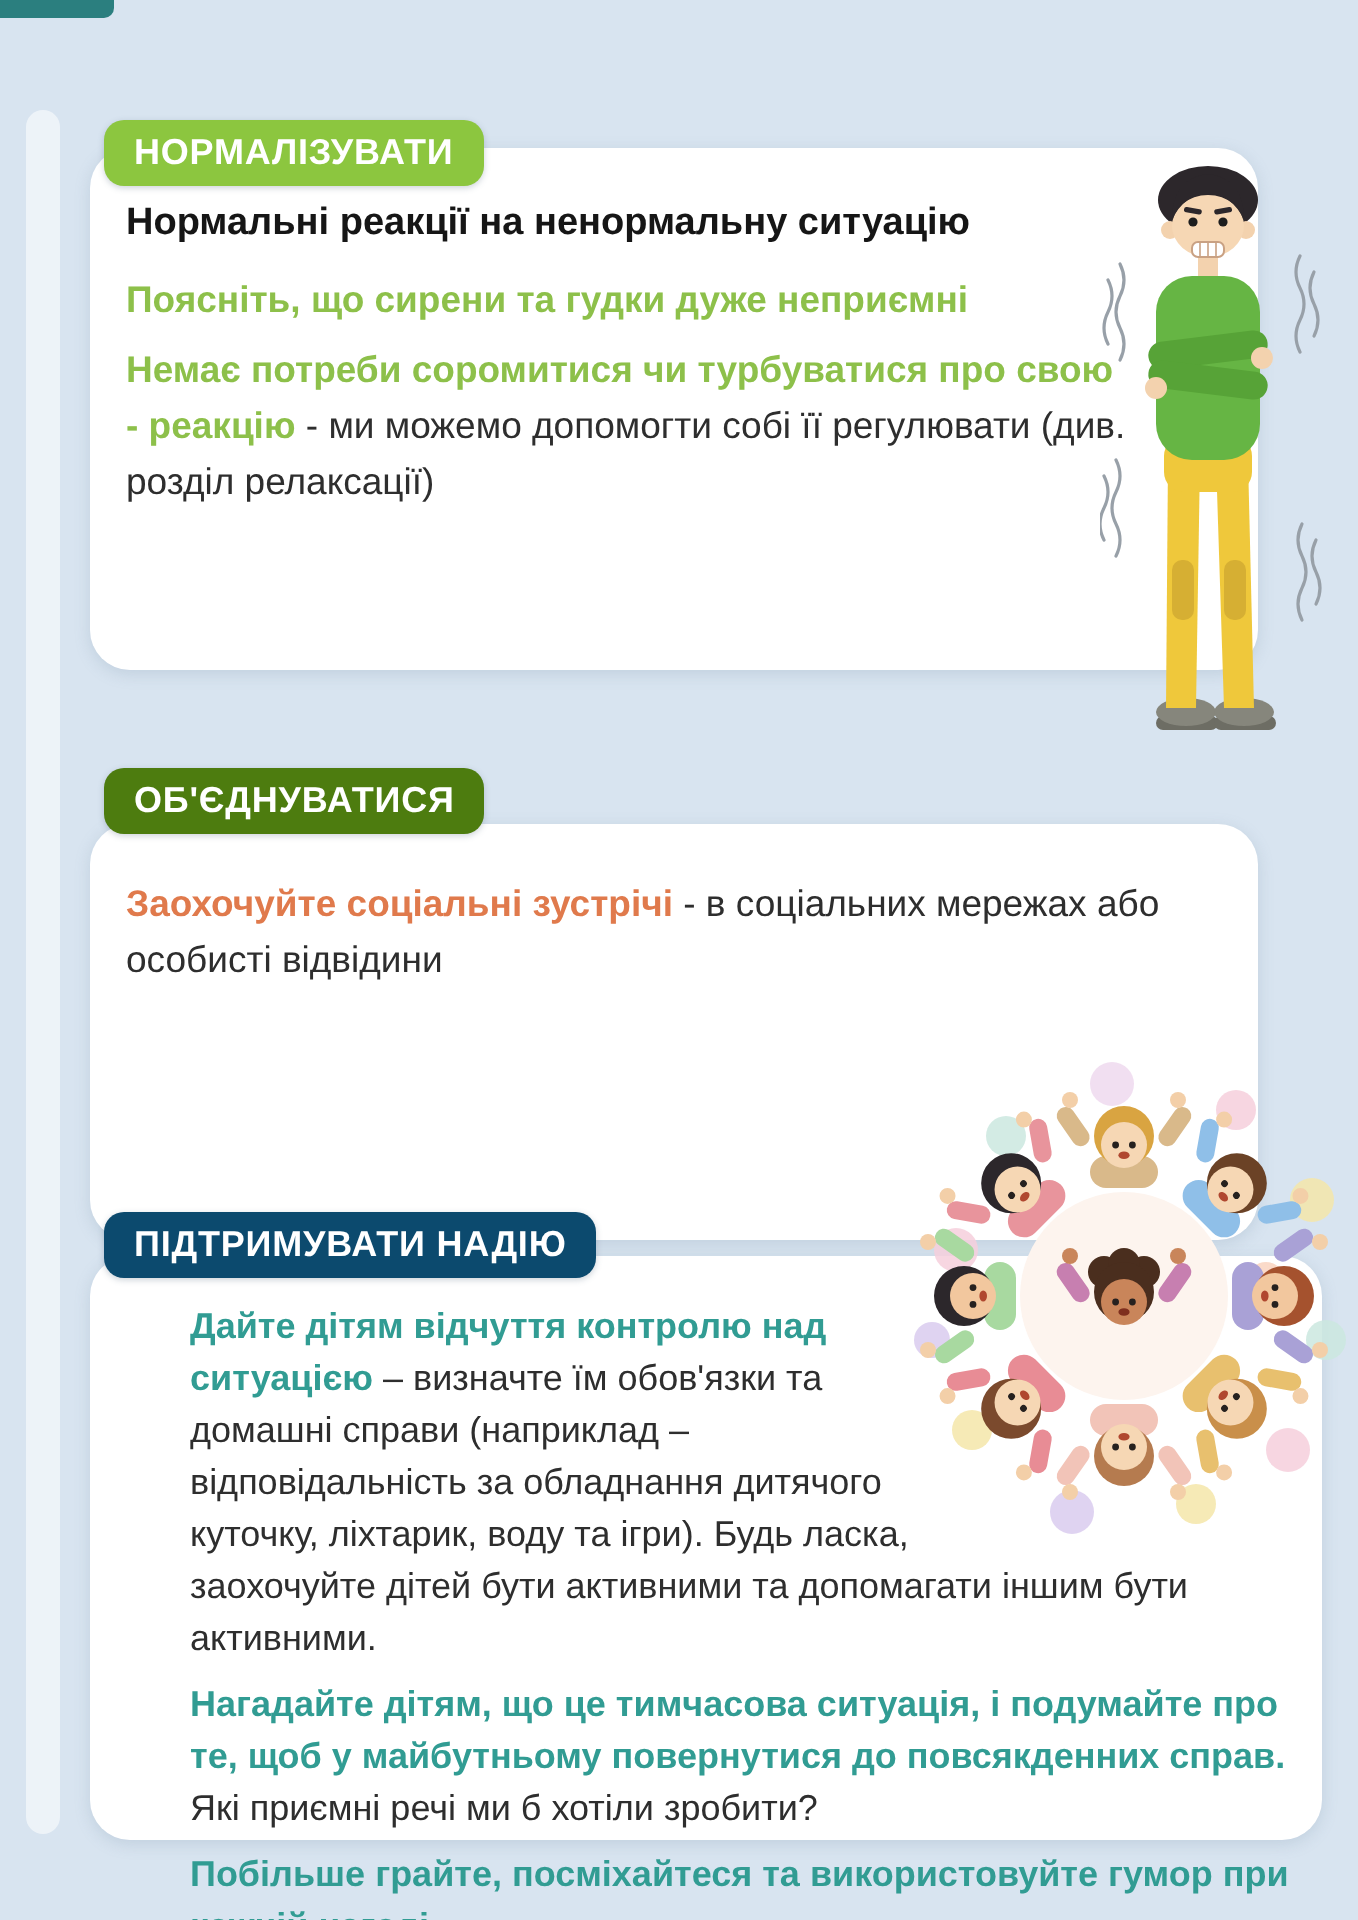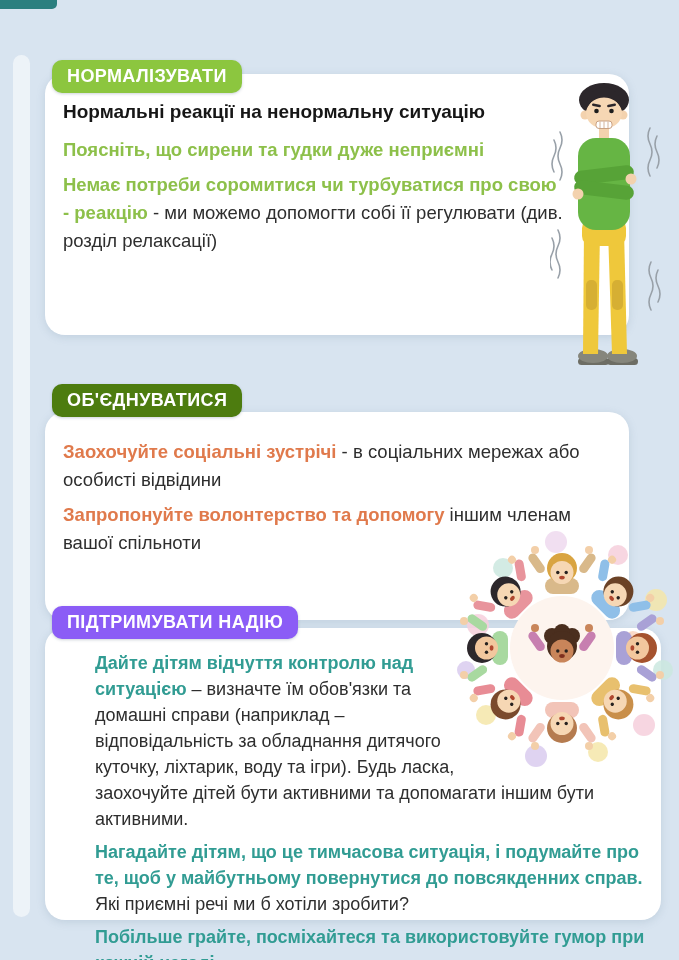--- a/index.html
+++ b/index.html
@@ -50,25 +50,24 @@
     <div class="card-title">Нормальні реакції на ненормальну ситуацію</div>
     <p class="para"><span class="lead">Поясніть, що сирени та гудки дуже неприємні</span><span class="rest"></span></p>
     <p class="para"><span class="lead">Немає потреби соромитися чи турбуватися про свою - реакцію</span><span class="rest"> - ми можемо допомогти собі її регулювати (див. розділ релаксації)</span></p>
   </div>
 </div>
 
 <div class="badge section-badge" id="badge-2" style="background: #4d7c0f;">ОБ'ЄДНУВАТИСЯ</div>
 <div class="card" id="card-2" style="--accent: #E07A4C; background: rgb(255, 255, 255);">
   <div class="content">
     <p class="para"><span class="lead">Заохочуйте соціальні зустрічі</span><span class="rest">  - в соціальних мережах або особисті відвідини</span></p>
-    <p class="para"><span class="lead">Запропонуйте волонтерство та допомогу</span><span class="rest"> іншим членам вашої спільноти</span></p>
   </div>
 </div>
 
-<div class="badge section-badge" id="badge-3" style="background: #8b5cf6;">ПІДТРИМУВАТИ НАДІЮ</div>
+<div class="badge section-badge" id="badge-3" style="background: #0c4a6e;">ПІДТРИМУВАТИ НАДІЮ</div>
 <div class="card" id="card-3" style="--accent: #319C93; background: rgb(255, 255, 255);">
   <div class="content">
     <div class="wrap-spacer"></div>
     <p class="para"><span class="lead">Дайте дітям відчуття контролю над ситуацією</span><span class="rest"> – визначте їм обов'язки та домашні справи (наприклад – відповідальність за обладнання дитячого куточку, ліхтарик, воду та ігри). Будь ласка, заохочуйте дітей бути активними та допомагати іншим бути активними.</span></p>
     <p class="para"><span class="lead">Нагадайте дітям, що це тимчасова ситуація, і подумайте про те, щоб у майбутньому повернутися до повсякденних справ.</span><span class="rest"> Які приємні речі ми б хотіли зробити?</span></p>
     <p class="para"><span class="lead">Побільше грайте, посміхайтеся та використовуйте гумор при кожній нагоді</span><span class="rest"></span></p>
   </div>
 </div>
 
 <div class="illu" id="man-illu">

